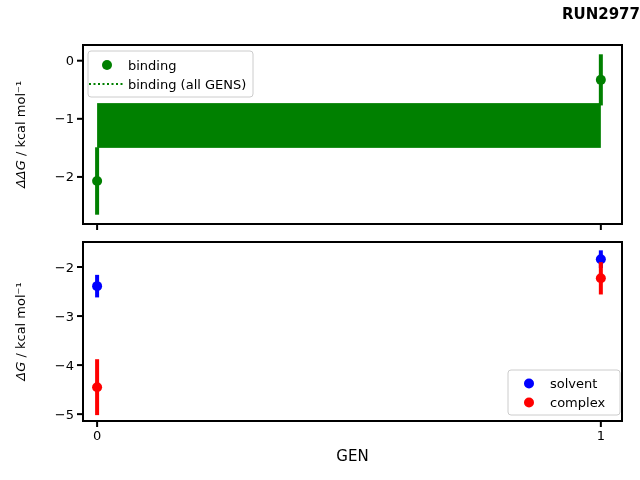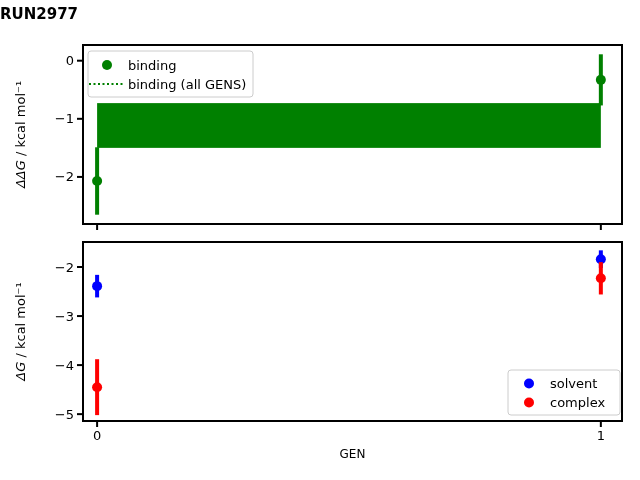--- a/index.html
+++ b/index.html
@@ -1,21 +1,21 @@
 <!DOCTYPE html>
 <html><head>
 <meta charset="utf-8">
 <style>
   html,body{margin:0;padding:0;background:#ffffff;}
   body{width:640px;height:480px;font-family:"DejaVu Sans","Liberation Sans",sans-serif;}
   .fig{position:relative;width:640px;height:480px;background:#ffffff;overflow:hidden;}
-  .fig-title{position:absolute;top:5px;left:0;width:640px;text-align:left;
+  .fig-title{position:absolute;top:5px;left:0;width:640px;text-align:right;
              font-size:15px;font-weight:bold;color:#000;}
   .x-label{position:absolute;top:447px;left:83px;width:539px;text-align:center;
-           font-size:12px;color:#000;}
+           font-size:15px;color:#000;}
   svg{position:absolute;left:0;top:0;font-family:"DejaVu Sans","Liberation Sans",sans-serif;}
   svg text{fill:#000000;}
 </style>
 </head>
 <body>
 
 <div class="fig">
   <div class="fig-title">RUN2977</div>
   <svg id="chart-svg" width="640" height="480" viewBox="0 0 640 480">
       <rect x="97.10467289719627" y="103.11688311688312" width="503.73831775700927" height="44.75" fill="#008000"></rect>

